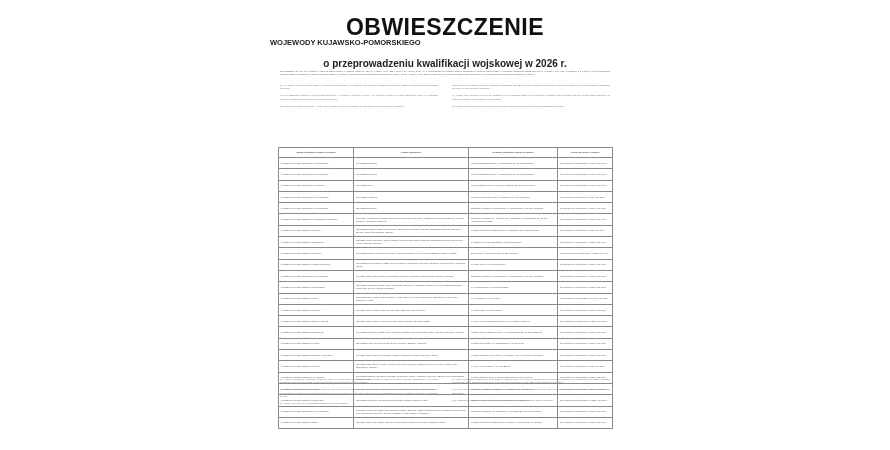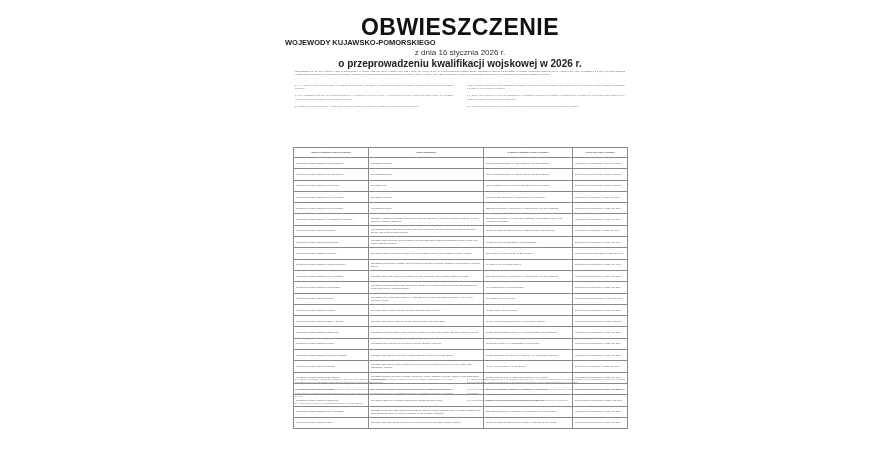--- a/index.html
+++ b/index.html
@@ -1,17 +1,17 @@
 <!DOCTYPE html>
 <html><head>
 <meta charset="utf-8">
 <style>
   html, body { margin: 0; padding: 0; background: #ffffff; }
   body { width: 890px; height: 450px; position: relative; overflow: hidden; font-family: "Liberation Sans", sans-serif; color: #222; }
-  .page { position: absolute; left: 285px; top: 0; width: 350px; height: 444px; }
+  .page { position: absolute; left: 270px; top: 0; width: 350px; height: 444px; }
   .title { position: absolute; left: 0; width: 350px; top: 15px; text-align: center; font-weight: bold; font-size: 23px; letter-spacing: 0.5px; color: #111; line-height: 24px; }
   .subtitle1 { position: absolute; left: 0; width: 350px; top: 38px; text-align: left; font-weight: bold; font-size: 7.5px; color: #222; }
   .subtitle2 { position: absolute; left: 0; width: 350px; top: 48px; text-align: center; font-size: 8px; color: #333; }
   .subtitle3 { position: absolute; left: 0; width: 350px; top: 58px; text-align: center; font-weight: bold; font-size: 10px; color: #222; }
   .preamble { position: absolute; left: 10px; top: 70px; width: 330px; font-size: 2.4px; line-height: 3.3px; color: #666; text-align: justify; }
   .cols { position: absolute; left: 10px; top: 84px; width: 330px; height: 60px; }
   .col { position: absolute; top: 0; width: 158px; font-size: 2.2px; line-height: 3.2px; color: #777; text-align: justify; }
   .col.left { left: 0; }
   .col.right { left: 172px; }
   .para { margin-bottom: 4px; }
@@ -22,21 +22,20 @@
   table.main td.date { font-size: 2px; }
   .footer { position: absolute; left: 10px; top: 378px; width: 330px; height: 70px; }
   .footer .col { top: 0; }
 </style>
 </head>
 <body>
 
 <div class="page">
   <div class="title">OBWIESZCZENIE</div>
   <div class="subtitle1">WOJEWODY KUJAWSKO-POMORSKIEGO</div>
-  <div class="subtitle2">z dnia 16 stycznia 2026 r.</div>
   <div class="subtitle3">o przeprowadzeniu kwalifikacji wojskowej w 2026 r.</div>
   <div class="preamble">Na podstawie art. 57 ust. 5 ustawy z dnia 11 marca 2022 r. o obronie Ojczyzny (Dz.U. z 2025 r. poz. 825 z późn. zm.) oraz § 3 ust. 1 i 2 rozporządzenia Ministra Obrony Narodowej z dnia 27 lutego 2023 r. w sprawie kwalifikacji wojskowej (Dz.U. z 2025 r. poz. 824) w związku z § 2 oraz § 3 rozporządzenia Ministra Obrony Narodowej z dnia 27 sierpnia 2025 r. w sprawie przeprowadzenia kwalifikacji wojskowej w 2026 r. (Dz.U. z 2025 r. poz. 1234) podaje się do publicznej wiadomości informację o przeprowadzeniu kwalifikacji wojskowej w 2026 r.</div>
 
   <div class="cols">
     <div class="col left">
       <div class="para">§ 1. W okresie od dnia 2 lutego 2026 r. do dnia 30 kwietnia 2026 r. na obszarze województwa kujawsko-pomorskiego zostanie przeprowadzona kwalifikacja wojskowa.</div>
       <div class="para">§ 2. Do kwalifikacji wojskowej są obowiązani stawić się: 1) mężczyźni urodzeni w 2007 r.; 2) mężczyźni urodzeni w latach 2002-2006, którzy nie posiadają określonej kategorii zdolności do czynnej służby wojskowej.</div>
       <div class="para">§ 3. Stawić się w latach 2002-2006 ... osoby, które ukończyły 18 lat życia i zgłosiły się ochotniczo do pełnienia służby wojskowej.</div>
     </div>
     <div class="col right">

